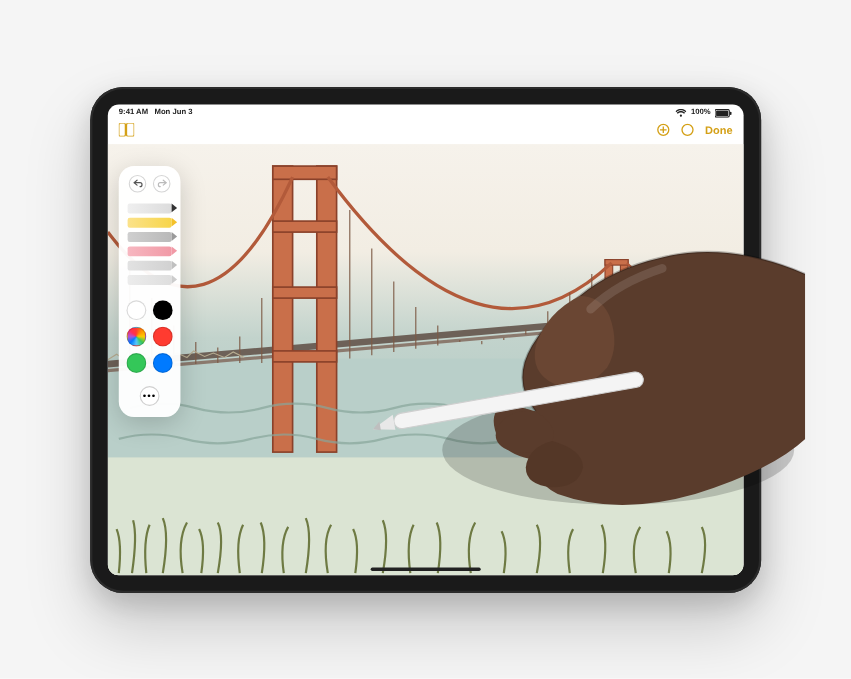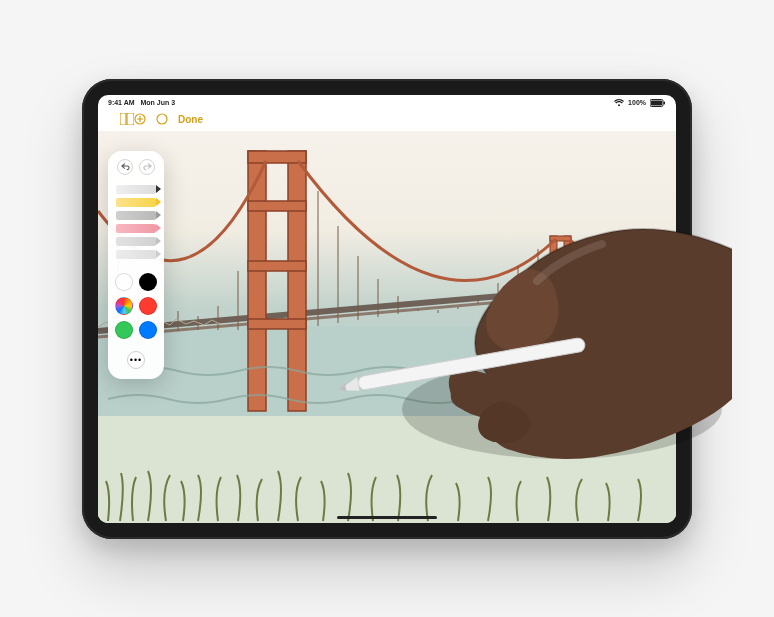--- a/index.html
+++ b/index.html
@@ -52,23 +52,23 @@
     z-index: 20;
   }
   .status-right { display: flex; gap: 4px; align-items: center; }
   .wifi-icon svg, .battery-icon svg { display: block; }
   
   .appbar {
     position: absolute;
     top: 14px; left: 0; right: 0;
     height: 22px;
     display: flex;
-    justify-content: flex-start;
+    justify-content: space-between;
     align-items: center;
-    padding: 0 22px;
+    padding: 0 10px;
     z-index: 20;
   }
   .appbar-left, .appbar-right { display: flex; gap: 10px; align-items: center; }
   .acc { color: #d4a017; }
   .done-btn {
     font-size: 10px;
     font-weight: 600;
     color: #d4a017;
     background: none; border: none;
   }

